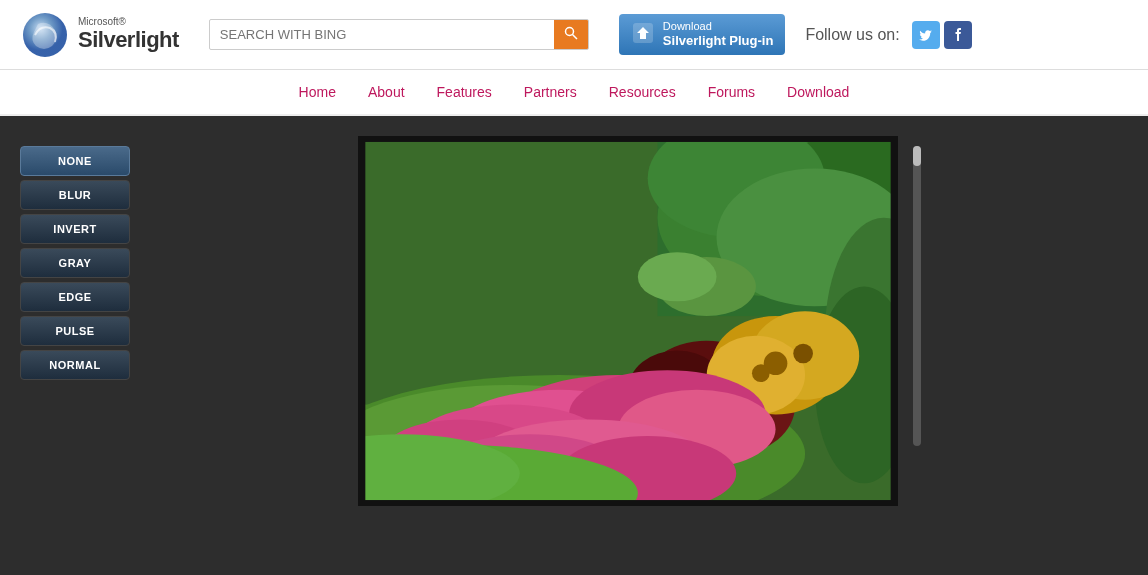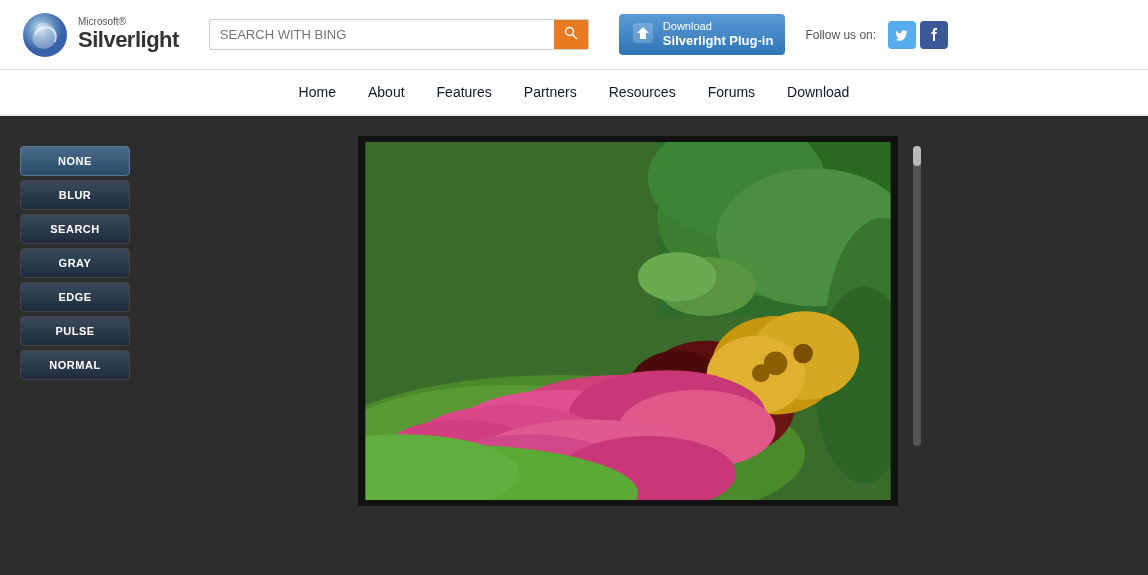--- a/index.html
+++ b/index.html
@@ -82,21 +82,21 @@
       line-height: 1.3;
     }
     #download-btn-text .line1 { font-size: 11px; }
     #download-btn-text .line2 { font-weight: bold; font-size: 13px; }
     #follow-area {
       display: flex;
       align-items: center;
       margin-left: 20px;
     }
     #follow-text {
-      font-size: 12px;
+      font-size: 16px;
       color: #555;
       margin-right: 8px;
     }
     .social-btn {
       width: 28px;
       height: 28px;
       border-radius: 4px;
       display: inline-flex;
       align-items: center;
       justify-content: center;
@@ -114,21 +114,21 @@
       display: flex;
       align-items: center;
       justify-content: center;
       padding: 10px 0;
       background: #fff;
       border-bottom: 2px solid #eee;
       gap: 20px;
     }
     .nav-item {
       font-size: 14px;
-      color: #0f172a;
+      color: #be185d;
       cursor: pointer;
       padding: 4px 6px;
       text-decoration: none;
     }
 
     
     #main {
       background: #2d2d2d;
       min-height: 460px;
       display: flex;
@@ -267,21 +267,21 @@
     <a class="nav-item" href="#">Partners</a>
     <a class="nav-item" href="#">Resources</a>
     <a class="nav-item" href="#">Forums</a>
     <a class="nav-item" href="#">Download</a>
   </div>
 
 <div id="main">
   <div id="sidebar">
   <button class="filter-btn active">NONE</button>
       <button class="filter-btn">BLUR</button>
-      <button class="filter-btn">SEARCH</button>
+      <button class="filter-btn">INVERT</button>
       <button class="filter-btn">GRAY</button>
       <button class="filter-btn">EDGE</button>
       <button class="filter-btn">PULSE</button>
       <button class="filter-btn">NORMAL</button>
     </div>
 
   <div id="image-area">
     <svg id="garden-svg" viewBox="0 0 540 370" xmlns="http://www.w3.org/2000/svg">
 
       <rect width="540" height="370" fill="#3a6b2a"></rect>

